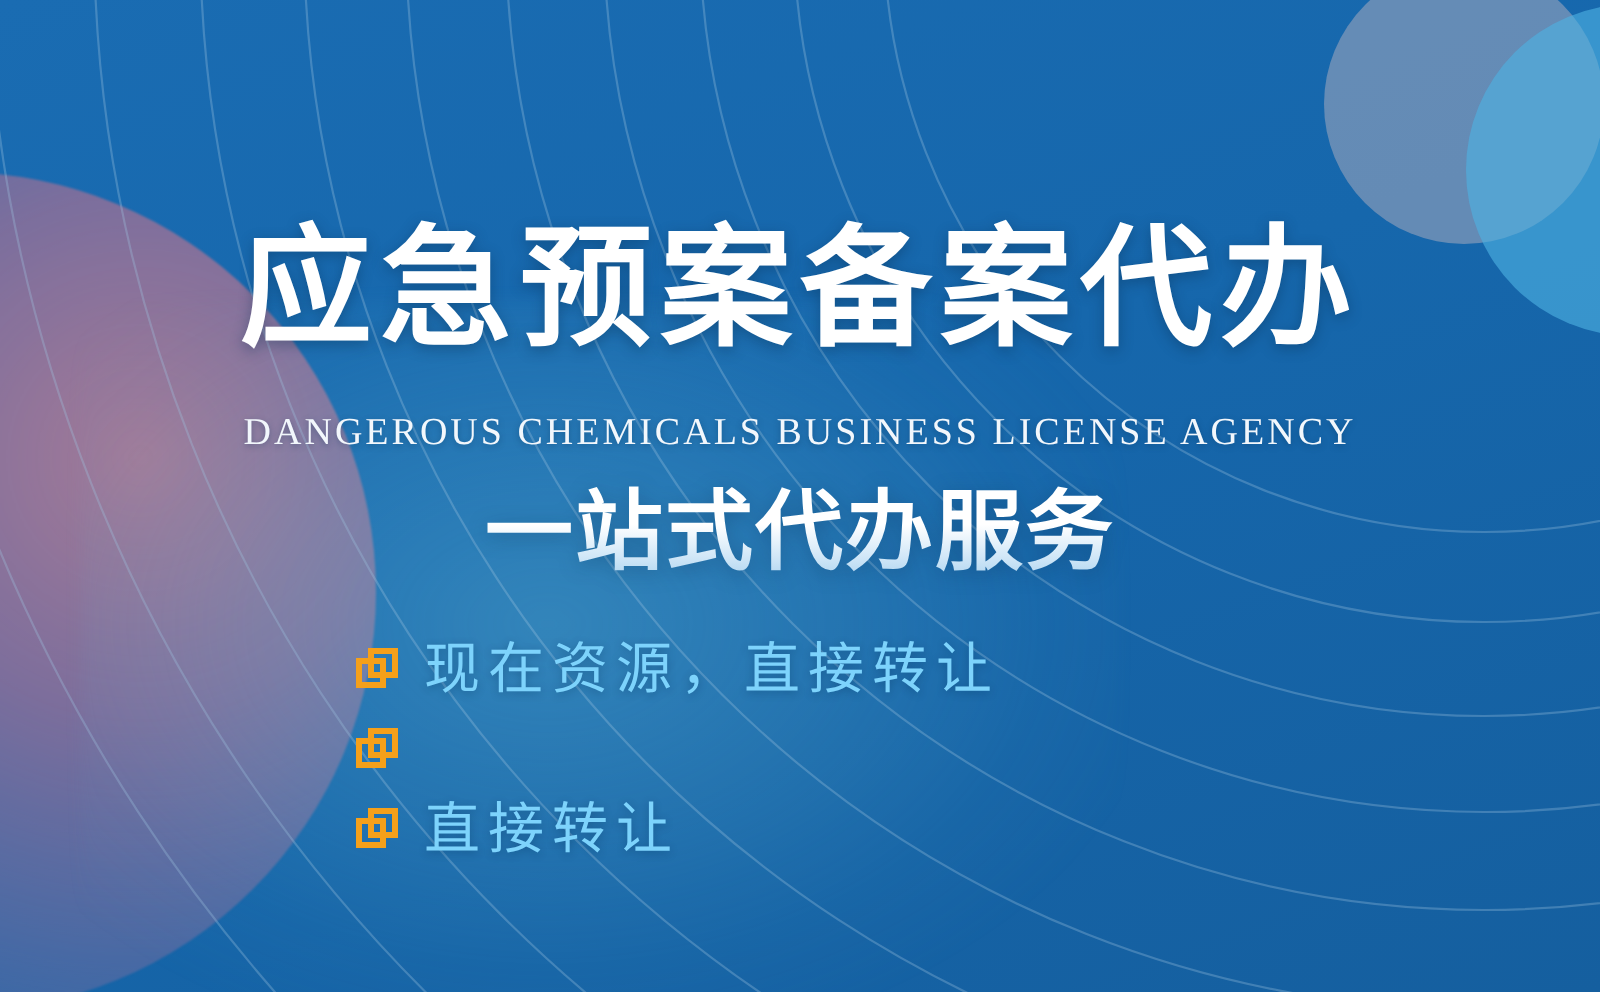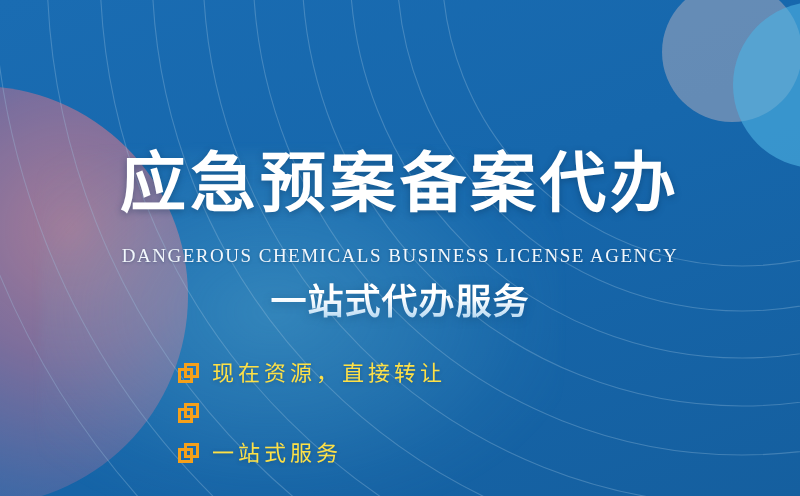--- a/index.html
+++ b/index.html
@@ -67,21 +67,20 @@
     background:rgba(77,178,226,0.62);
   }
 
   
   .arcs{position:absolute; inset:0; pointer-events:none;}
 
   
   .content{
     position:absolute; inset:0;
     z-index:6;
-    margin-top:39px;
   }
 
   .title-main{
     position:absolute;
     top:112px; left:0; right:0;
     text-align:center;
     color:#ffffff;
     font-size:66px;
     line-height:1;
     font-weight:700;
@@ -101,21 +100,21 @@
     letter-spacing:1.5px;
     font-family:"Liberation Serif","DejaVu Serif",serif;
     white-space:nowrap;
     text-shadow:0 1px 3px rgba(7,45,80,0.35);
   }
 
   .title-sub{
     position:absolute;
     top:243px; left:0; right:0;
     text-align:center;
-    font-size:36px;
+    font-size:44px;
     line-height:1.1;
     font-weight:700;
     letter-spacing:1px;
     font-family:"DejaVu Sans","Liberation Sans",sans-serif;
     white-space:nowrap;
     background:linear-gradient(180deg,#ffffff 0%,#ffffff 40%,#cfe6f7 75%,#a9d2ef 100%);
     -webkit-background-clip:text;
     background-clip:text;
     color:transparent;
     -webkit-text-fill-color:transparent;
@@ -142,22 +141,22 @@
   }
   .bullet-icon .sq{
     position:absolute;
     border:3px solid #f5a01a;
     background:transparent;
   }
   .bullet-icon .sq-a{ left:0;   top:5px;  width:15px; height:15px; }
   .bullet-icon .sq-b{ left:6px; top:0;    width:15px; height:15px; }
 
   .bullet-text{
-    color:#fde047;
-    font-size:22px;
+    color:#7dd3fc;
+    font-size:28px;
     line-height:1;
     letter-spacing:4px;
     font-family:"DejaVu Sans","Liberation Sans",sans-serif;
     white-space:nowrap;
     text-shadow:0 1px 4px rgba(7,45,80,0.32);
   }
 </style>
 </head>
 <body>
 
@@ -210,18 +209,18 @@
           <span class="sq sq-a"></span>
             <span class="sq sq-b"></span>
         </span>
       </div>
 
       <div class="bullet-row">
         <span class="bullet-icon">
           <span class="sq sq-a"></span>
             <span class="sq sq-b"></span>
         </span>
-        <span class="bullet-text">一站式服务</span>
+        <span class="bullet-text">直接转让</span>
       </div>
 
     </div>
   </div>
 </div>
 
 </body></html>

